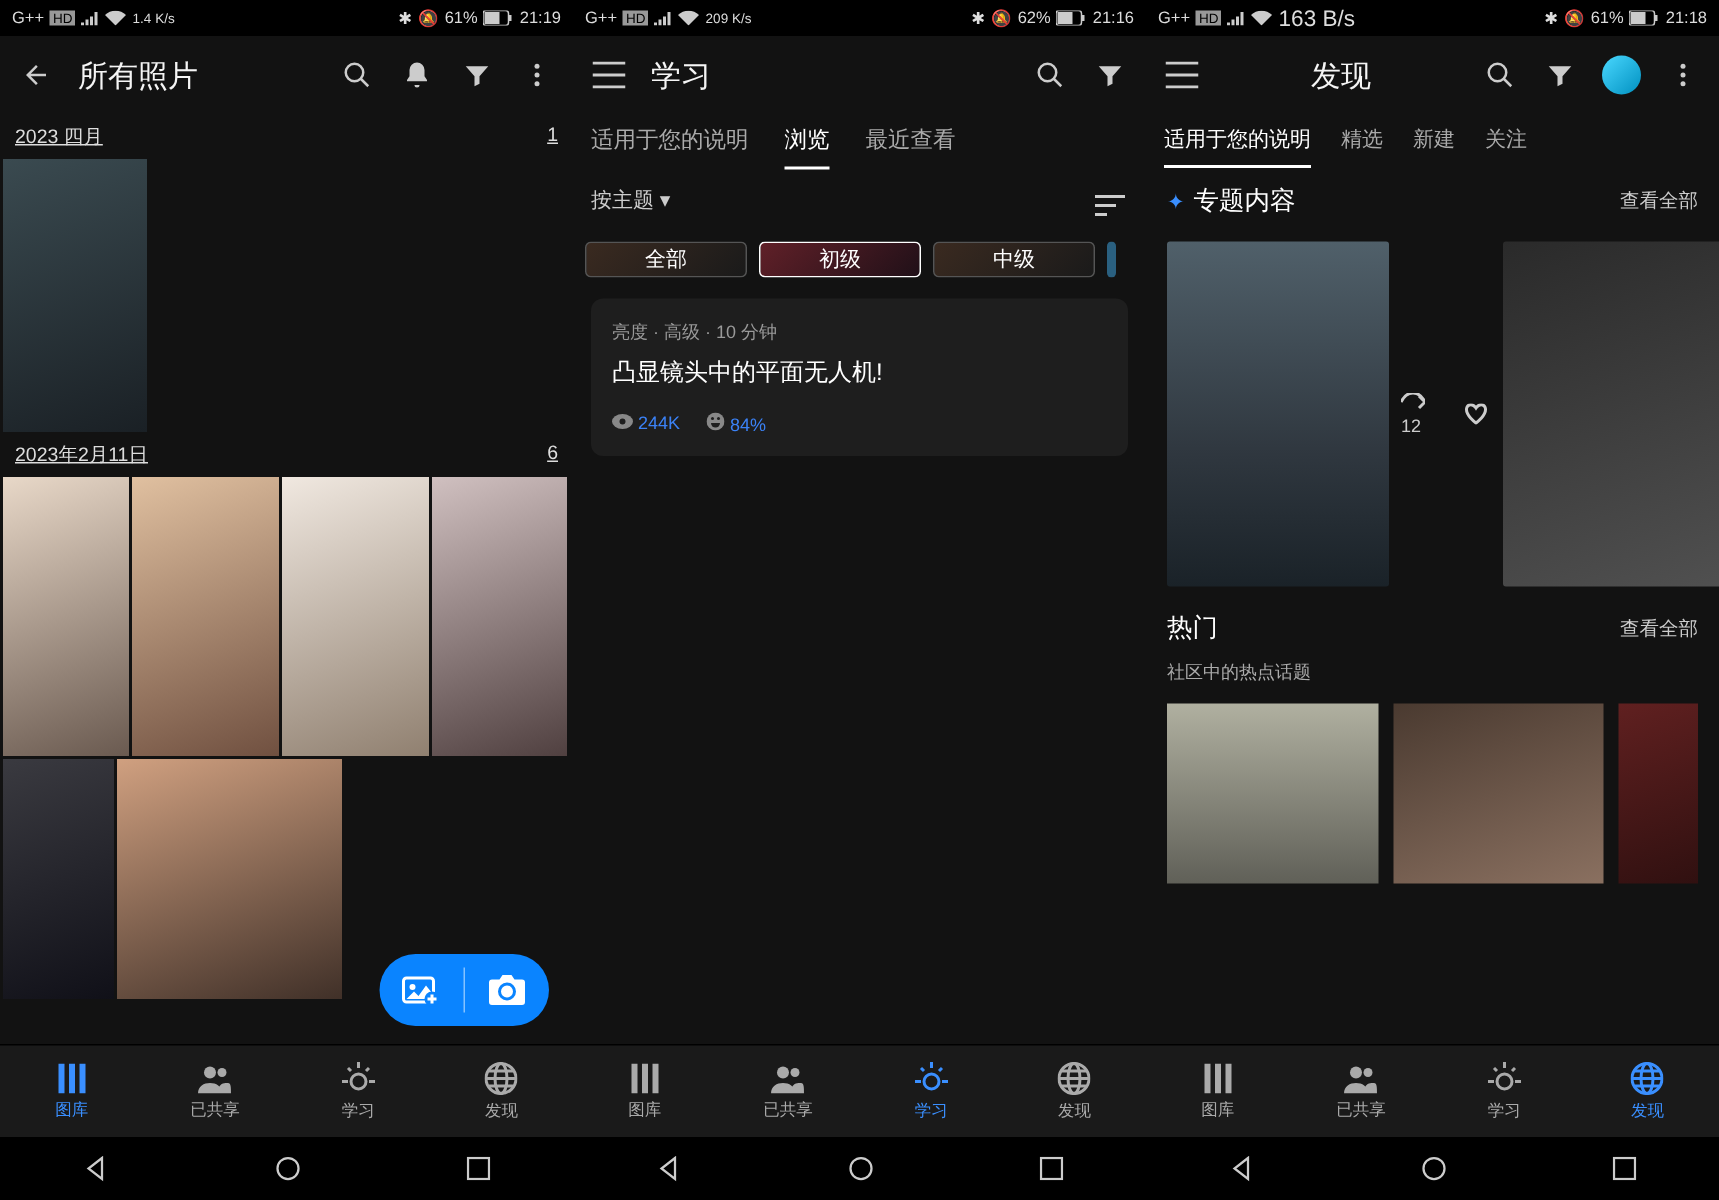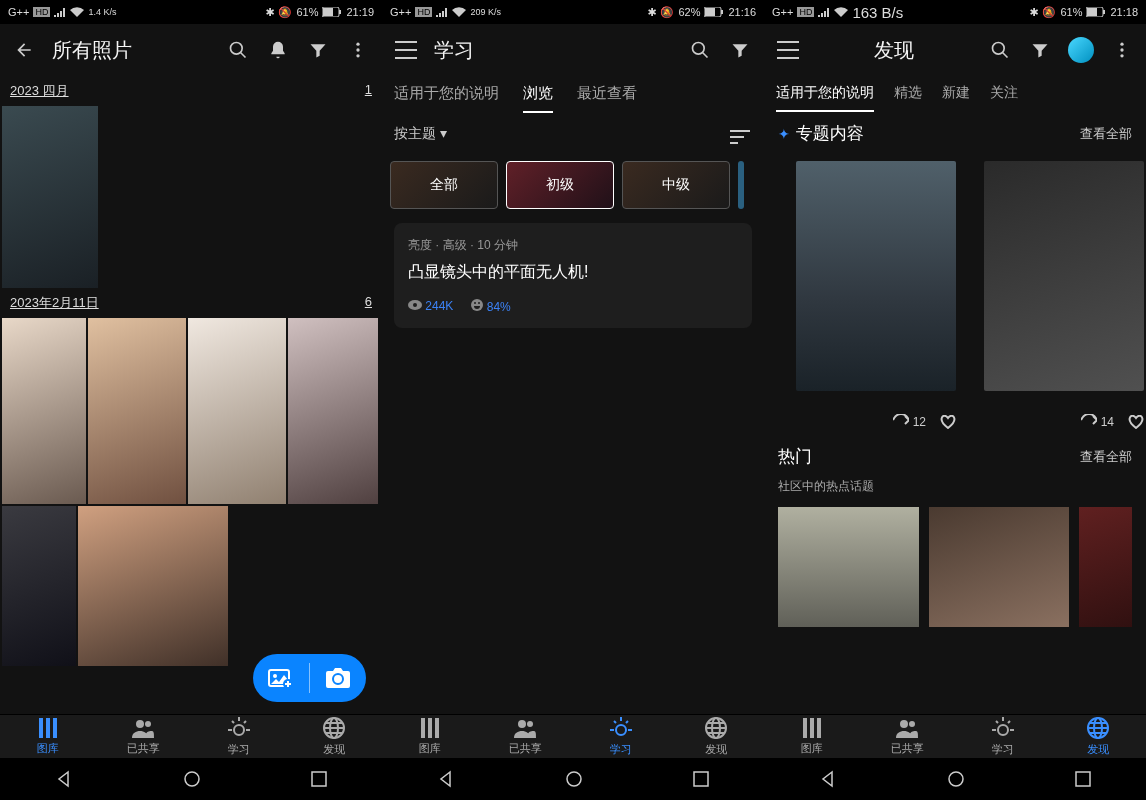--- a/index.html
+++ b/index.html
@@ -87,21 +87,21 @@
   height: 48px;
   display: flex;
   align-items: center;
   padding: 0 8px;
   gap: 8px;
 }
 .fab .fab-part { width: 40px; display:flex; align-items:center; justify-content:center; color:#fff; }
 .fab .div { width:1px; height:30px; background: rgba(255,255,255,0.5); }
 
 .bottom-nav {
-  height: 44px;
+  height: 62px;
   display: flex;
   background: #1a1a1a;
   border-top: 1px solid #000;
 }
 .nav-item {
   flex: 1;
   display: flex;
   flex-direction: column;
   align-items: center;
   justify-content: center;
@@ -130,21 +130,21 @@
 .tab.active { color: #fff; border-bottom: 2px solid #fff; }
 .filter-row {
   display: flex;
   justify-content: space-between;
   padding: 12px;
   color: #ccc;
   font-size: 14px;
 }
 .chips { display: flex; gap: 8px; padding: 0 8px; overflow:hidden;}
 .chip {
-  height: 48px;
+  height: 24px;
   border-radius: 4px;
   display: flex;
   align-items: center;
   justify-content: center;
   font-size: 14px;
   min-width: 108px;
   border: 1px solid #555;
   background: linear-gradient(135deg,#3a2a20,#1a1a1a);
   color:#fff;
 }
@@ -189,21 +189,21 @@
   display: flex;
   align-items: center;
   gap: 6px;
   font-size: 17px;
   font-weight: 500;
 }
 .badge-ic { color:#3a8fff; font-size:14px;}
 .view-all { font-size: 13px; color: #ccc; }
 .sub-desc { padding: 0 14px 6px; font-size:12px; color:#aaa;}
 .hgrid { display: flex; gap: 10px; padding: 6px 14px; overflow:hidden;}
-.hgrid .card { display:flex; flex-direction:column; gap:23px;margin-left:18px;}
+.hgrid .card { display:flex; flex-direction:row; gap:8px;}
 .cimg { width: 160px; height: 230px; border-radius: 2px;}
 .cimg1 { background: linear-gradient(180deg,#50606a 0%,#303840 60%,#1a2228 100%);}
 .cimg2 { background: linear-gradient(160deg,#2a2a2a,#505050);}
 .cstats { display:flex; gap:14px; align-items:center; color:#ccc; font-size:12px; justify-content:flex-end;}
 .himg { width: 160px; height: 120px;}
 .himg1 { background: linear-gradient(180deg,#b0b0a0,#606058);}
 .himg2 { background: linear-gradient(160deg,#4a3a30,#8a7060);}
 .himg3 { width:60px; background: linear-gradient(160deg,#602020,#301010);}
 svg { display:block; }
 </style>

